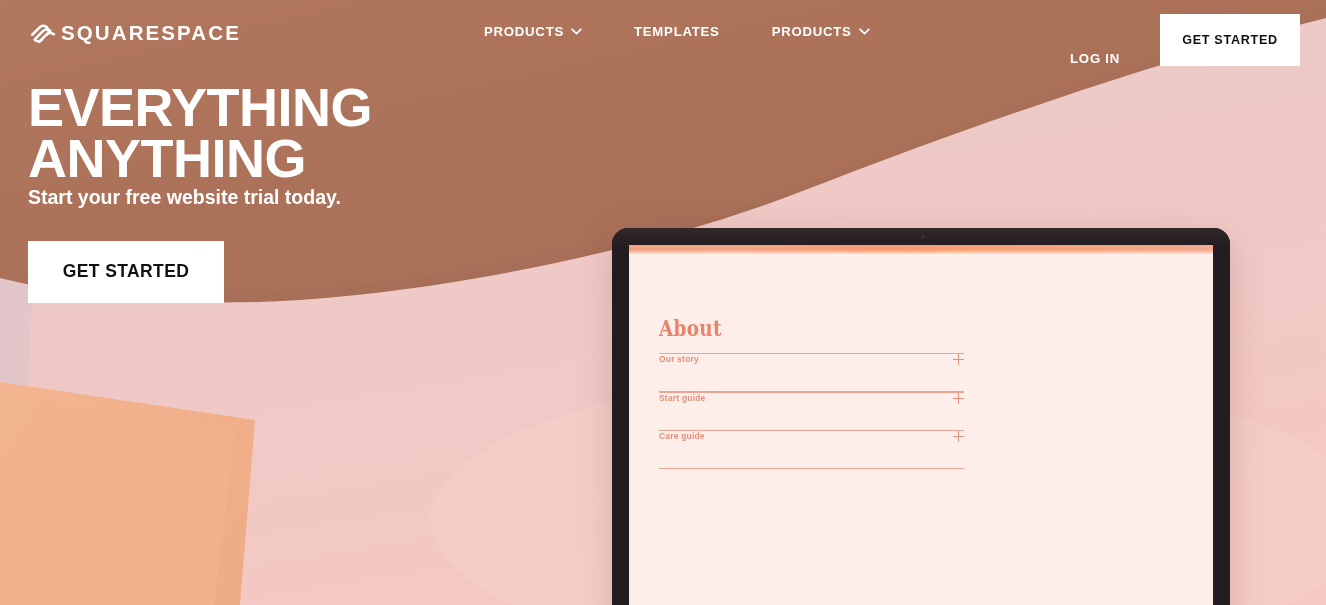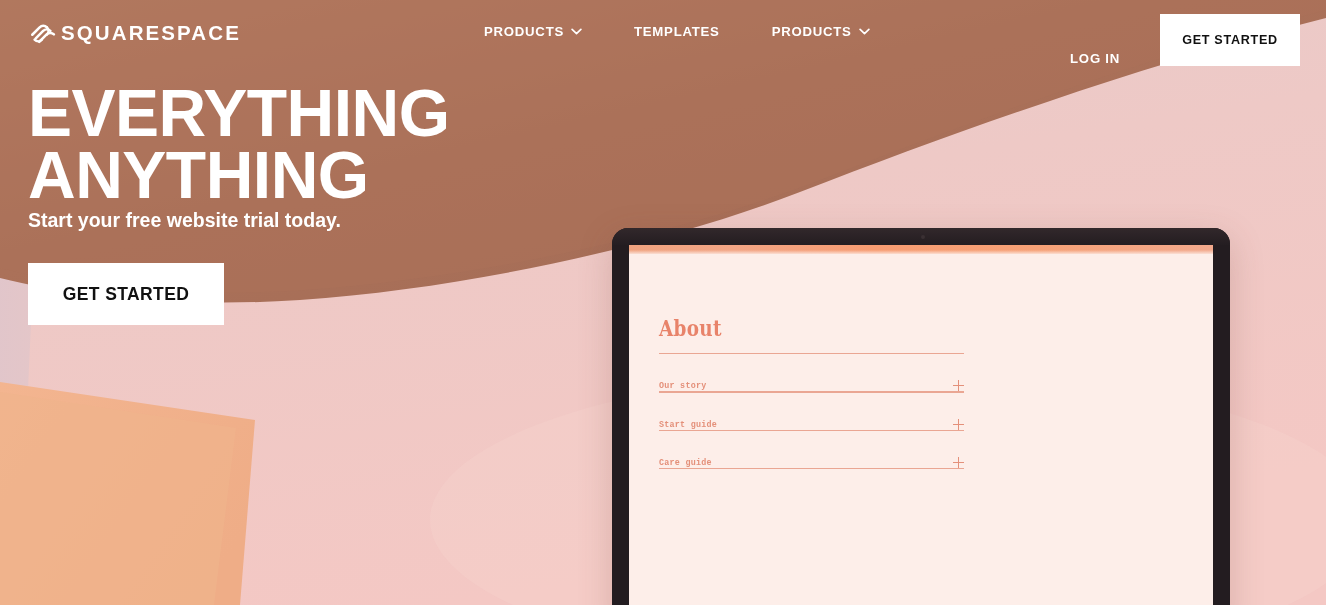--- a/index.html
+++ b/index.html
@@ -90,21 +90,21 @@
 
   
   .hero {
     position:absolute;
     left:28px; top:82px;
     z-index:30;
     width:600px;
   }
   .hero-title {
     color:#ffffff;
-    font-size:66px;
+    font-size:54px;
     font-weight:700;
     line-height:0.945;
     letter-spacing:-0.5px;
     text-transform:uppercase;
   }
   .hero-title .ln { display:block; white-space:nowrap; }
 
   .hero-sub {
     color:#ffffff;
     font-size:19.5px;
@@ -164,24 +164,23 @@
     letter-spacing:0.4px;
     line-height:1;
     transform:scaleX(0.80);
     transform-origin:left center;
     margin-bottom:14px;
   }
 
   .accordion { width:305px; }
   .acc-rule { height:1px; background:#eaa693; width:100%; }
   .acc-row {
-    display:flex; align-items:flex-end; justify-content:space-between;
+    display:flex; align-items:flex-start; justify-content:space-between;
     height:37px;
     cursor:pointer;
-    font-family:Liberation Mono, monospace;
   }
   .acc-label {
     color:#e4907a;
     font-size:8.4px;
     font-weight:600;
     letter-spacing:0.25px;
   }
   .acc-plus {
     position:relative;
     width:11px; height:11px; flex:0 0 auto;

